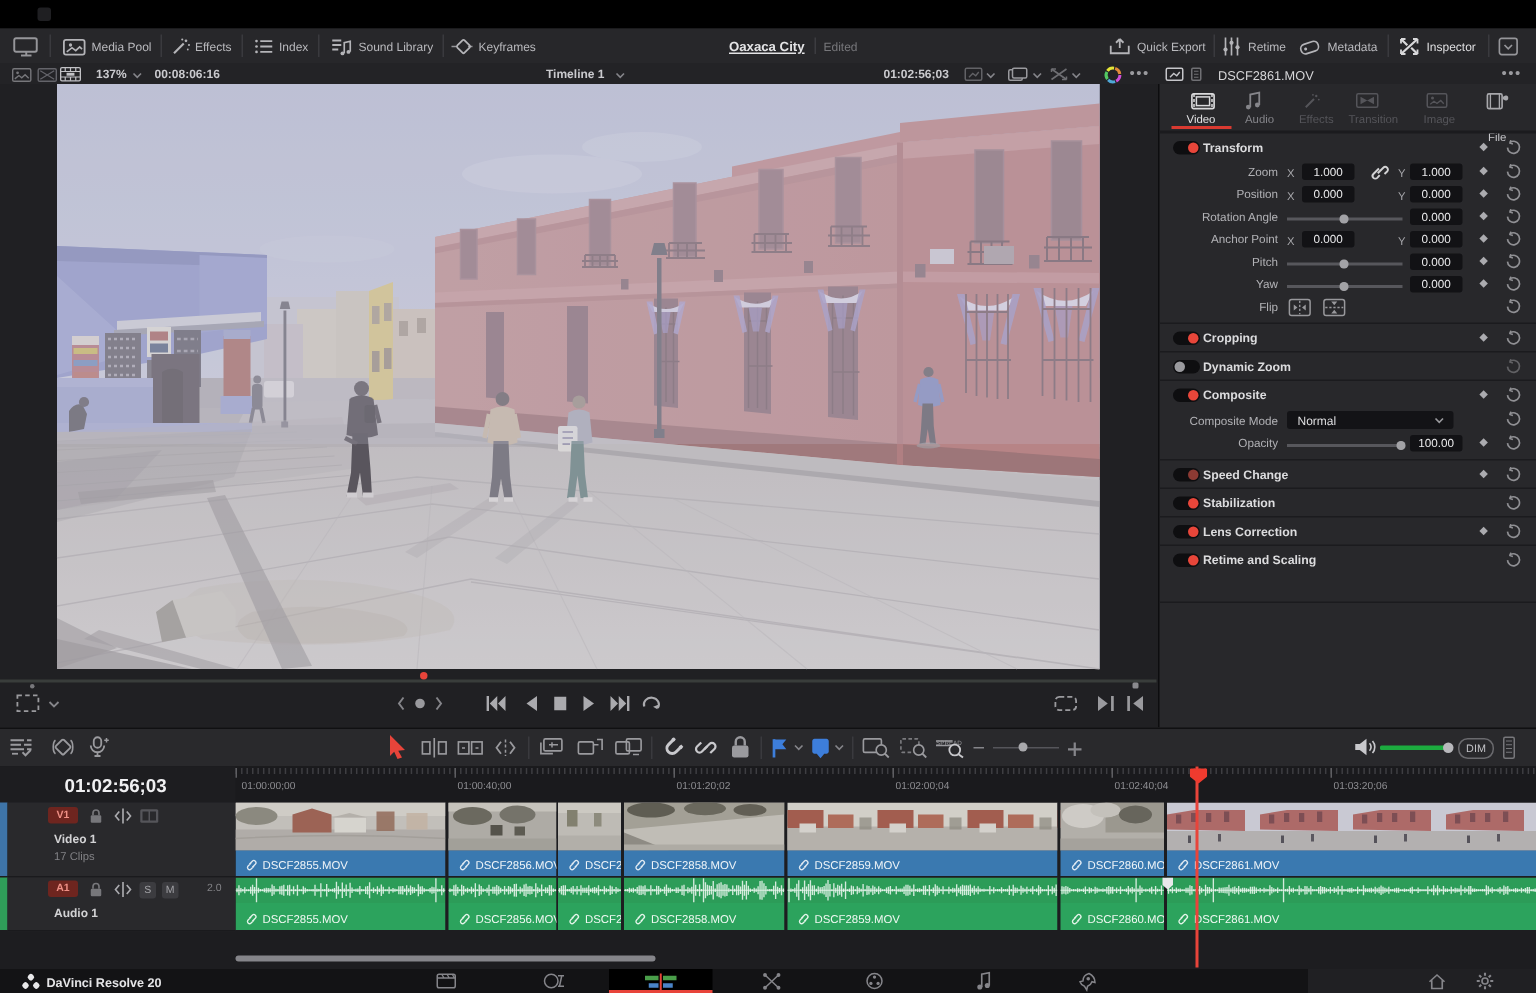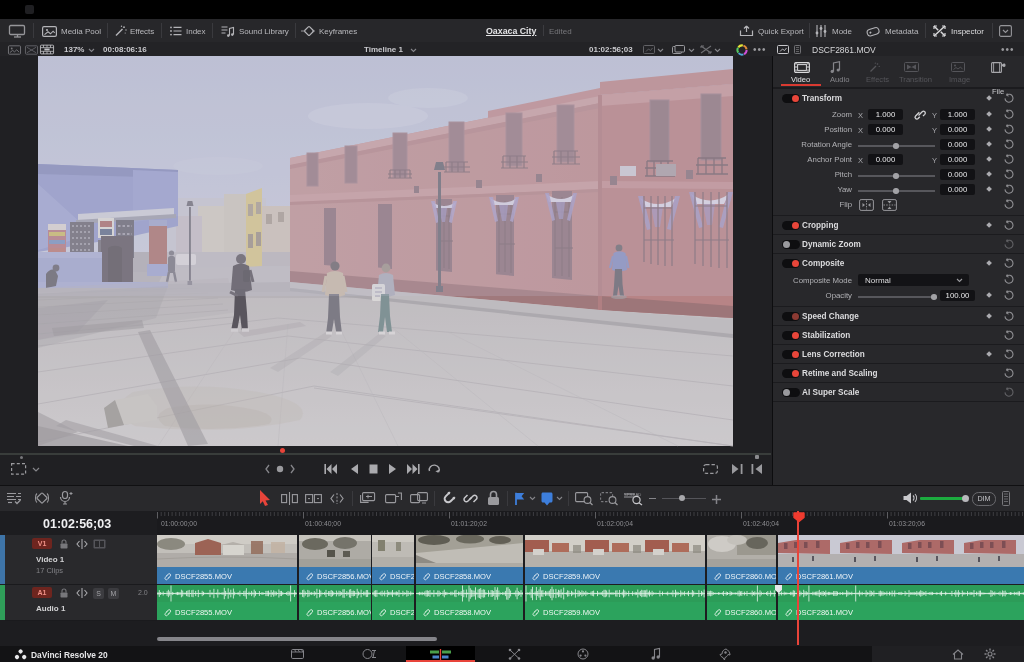--- a/index.html
+++ b/index.html
@@ -81,21 +81,21 @@
       <path d="M7.5 7V1M7.5 1 5 3.5M7.5 1 10 3.5" stroke="#b4b4b8" stroke-width="1.2" fill="none"></path>
     </svg>
     <div class="tx" style="left:758px;top:7.5px;">Quick Export</div>
     <div class="abs" style="left:809px;top:4px;width:1px;height:15px;background:#3a3a3e;"></div>
     <svg class="abs" style="left:815px;top:6px;" width="12" height="12" viewBox="0 0 12 12">
       <path d="M2 0v12M6 0v12M10 0v12" stroke="#b4b4b8" stroke-width="1.1"></path>
       <circle cx="2" cy="8" r="1.4" fill="#b4b4b8"></circle>
         <circle cx="6" cy="3.5" r="1.4" fill="#b4b4b8"></circle>
         <circle cx="10" cy="6.5" r="1.4" fill="#b4b4b8"></circle>
     </svg>
-    <div class="tx" style="left:832px;top:7.5px;">Mode</div>
+    <div class="tx" style="left:832px;top:7.5px;">Retime</div>
     <svg class="abs" style="left:866px;top:6.5px;" width="14" height="11" viewBox="0 0 14 11">
       <g transform="rotate(-18 7 5.5)">
         <rect x="1" y="2.5" width="12" height="6.5" rx="3" fill="none" stroke="#b4b4b8" stroke-width="1.1"></rect>
         <circle cx="4.2" cy="5.8" r="1" fill="#b4b4b8"></circle>
       </g>
     </svg>
     <div class="abs" style="left:925px;top:4px;width:1px;height:15px;background:#3a3a3e;"></div>
     <div class="tx" style="left:885px;top:7.5px;">Metadata</div>
     <svg class="abs" style="left:933px;top:6px;" width="13" height="12" viewBox="0 0 13 12">
       <path d="M1 1l4.2 4.2M12 11 7.8 6.8M12 1 1 11" stroke="#d8d8da" stroke-width="1.5"></path>
@@ -412,30 +412,20 @@
       <div class="tgl" style="top:5px;">
           <div class="tgd" style="left:10px;background:#e8463a;"></div>
         </div>
       <div class="stit">Retime and Scaling</div>
       <svg class="abs" style="left:231px;top:4px;" width="10" height="10" viewBox="0 0 10 10">
           <path d="M2.6 2A4 4 0 1 1 1 5.4" fill="none" stroke="#909094" stroke-width="1.1"></path>
           <path d="M3.2 0.4 2.6 2.4 4.6 3" fill="none" stroke="#909094" stroke-width="1"></path>
         </svg>
     </div>
 
-    <div class="sect" style="top:326px;">
-      <div class="tgl" style="top:5px;">
-          <div class="tgd" style="left:1px;background:#9a9a9e;"></div>
-        </div>
-      <div class="stit">AI Super Scale</div>
-      <svg class="abs" style="left:231px;top:4px;opacity:.55;" width="10" height="10" viewBox="0 0 10 10">
-          <path d="M2.6 2A4 4 0 1 1 1 5.4" fill="none" stroke="#909094" stroke-width="1.1"></path>
-          <path d="M3.2 0.4 2.6 2.4 4.6 3" fill="none" stroke="#909094" stroke-width="1"></path>
-        </svg>
-    </div>
     <div class="abs" style="left:0;top:345px;width:252px;height:1px;background:#1b1b1e;"></div>
   </div>
 
   <div id="video" class="abs" style="left:38px;top:56px;width:695px;height:390px;background:#b7bcd3;">
   <svg width="695" height="390" viewBox="0 0 695 390">
     <defs>
       <linearGradient id="sky" x1="0" y1="0" x2="0" y2="1">
         <stop offset="0" stop-color="#b2b7d0"></stop>
             <stop offset="0.55" stop-color="#bcc0d5"></stop>
             <stop offset="1" stop-color="#c8cad9"></stop>

